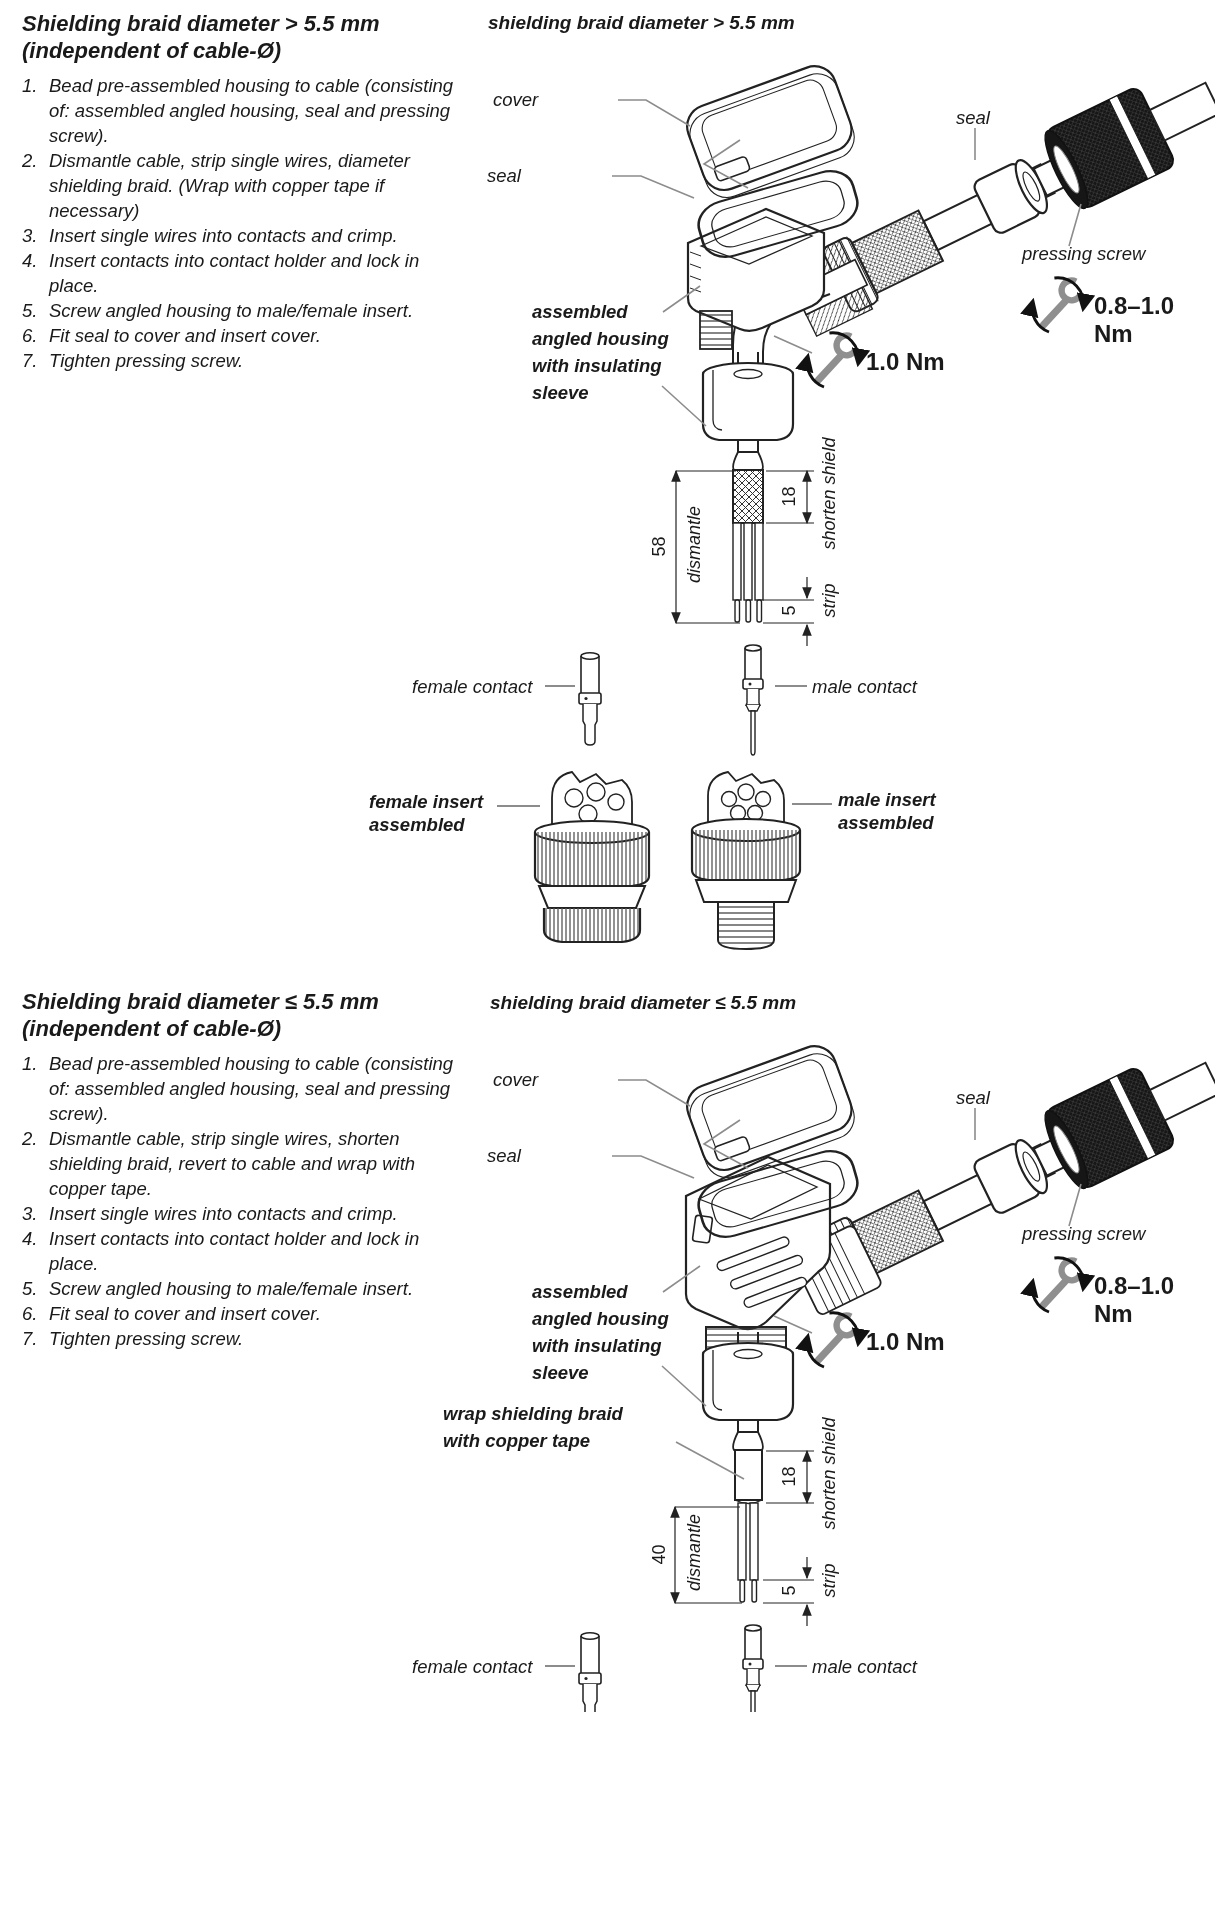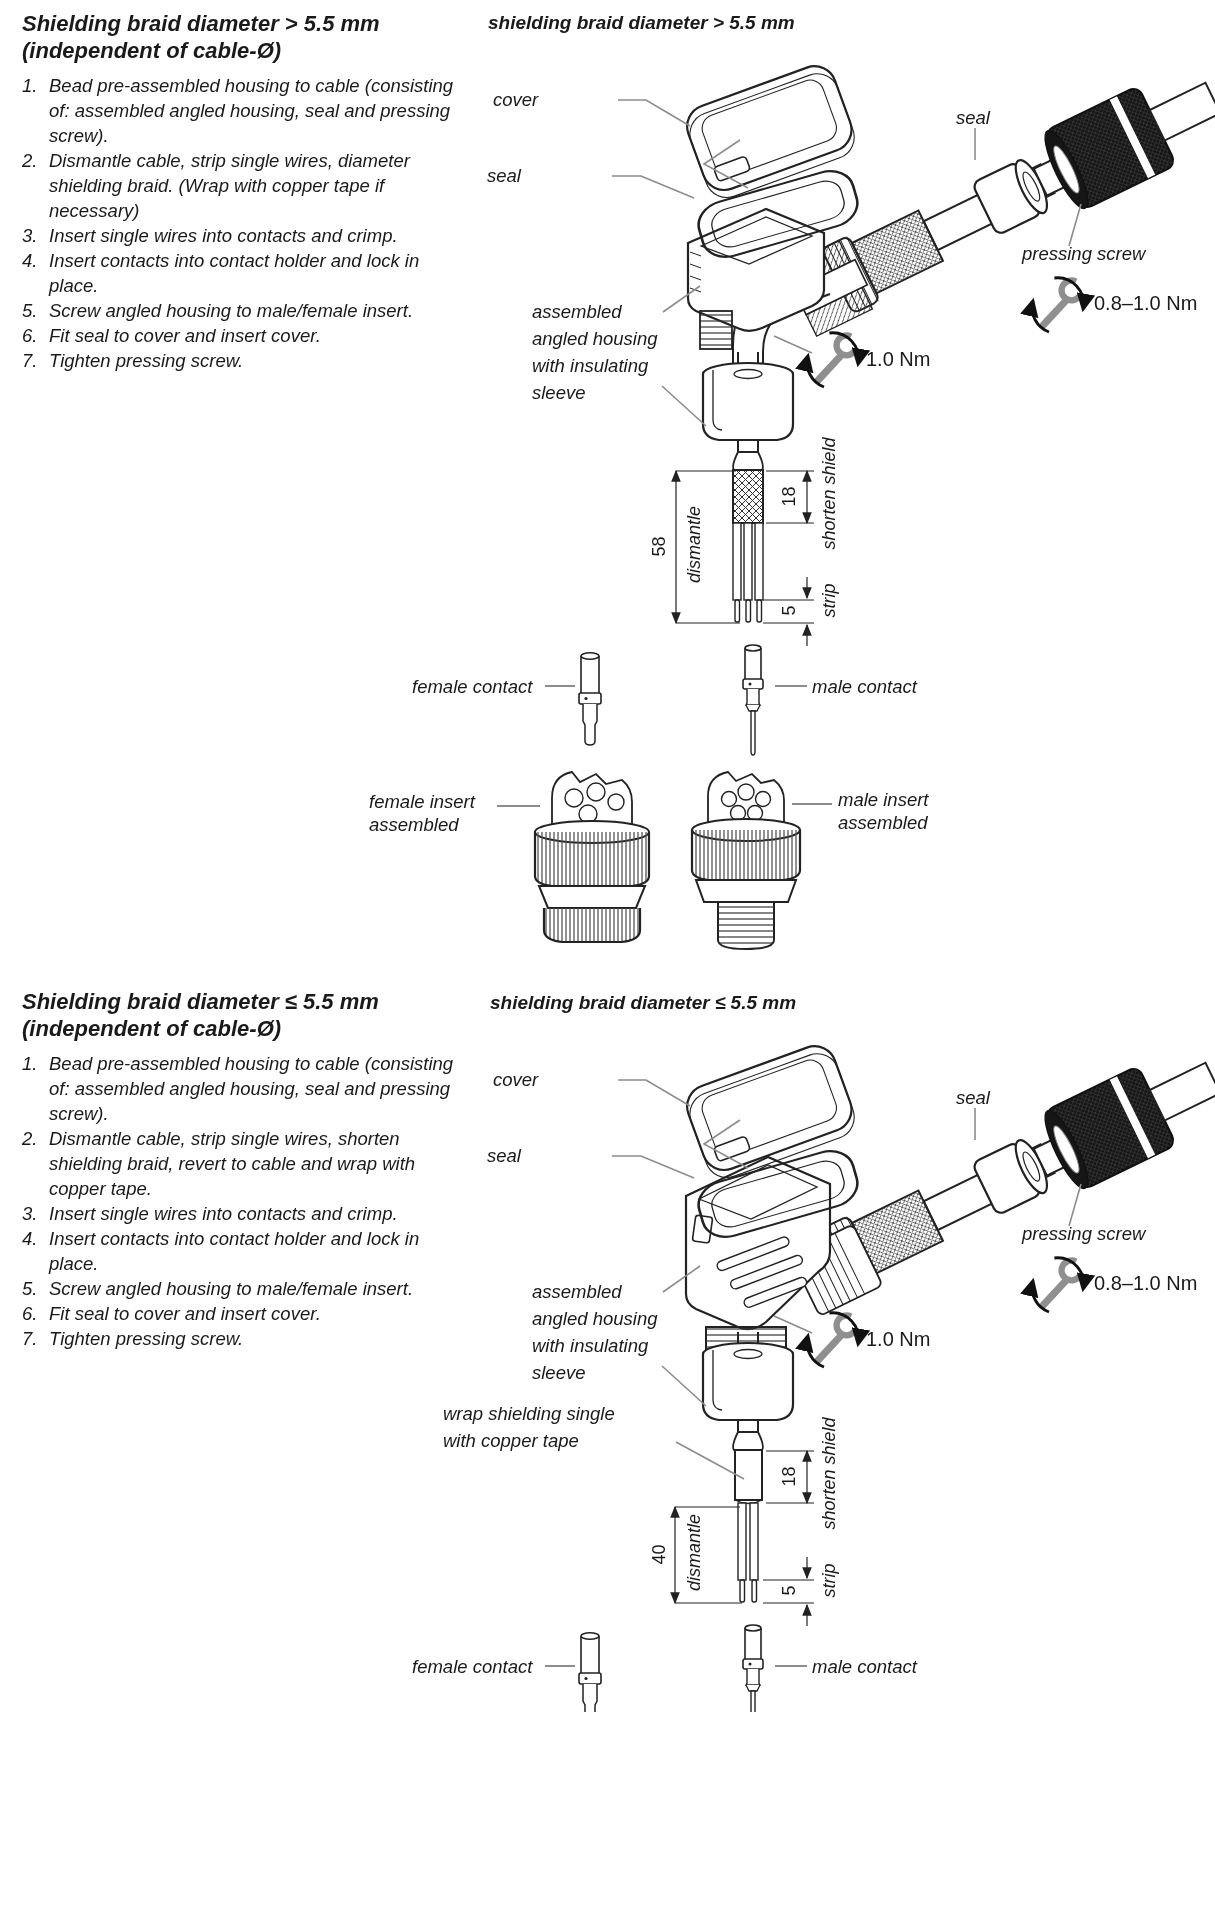--- a/index.html
+++ b/index.html
@@ -7,23 +7,23 @@
         font-family:"Liberation Sans",sans-serif;color:#1a1a1a;}
   svg.art{position:absolute;left:0;top:0;}
   .textblock{position:absolute;left:22px;width:448px;}
   .heading{font-size:22px;font-weight:bold;font-style:italic;line-height:27px;margin-bottom:9px;}
   .steps{display:flex;flex-direction:column;}
   .step{display:flex;font-style:italic;font-size:18.5px;line-height:25px;}
   .step .num{width:27px;flex:0 0 27px;}
   .step .txt{flex:1;}
   .dtitle{position:absolute;font-size:19px;font-weight:bold;font-style:italic;}
   .lbl{position:absolute;font-style:italic;font-size:18.5px;line-height:23px;color:#1a1a1a;}
-  .pre{white-space:pre-line;}
+  .pre{white-space:pre-line;font-weight:bold;}
   .r{}
-  .torque{position:absolute;font-size:20px;font-weight:normal;font-style:normal;}
+  .torque{position:absolute;font-size:24px;font-weight:bold;font-style:normal;}
   .rot{position:absolute;text-align:center;transform:rotate(-90deg);transform-origin:center;}
   .dimv{font-size:18px;font-style:normal;}
   .diml{font-size:18px;font-style:italic;}
 </style>
 </head>
 <body>
 
 <div class="page">
 
 <svg class="art" width="1215" height="1920" viewBox="0 0 1215 1920">
@@ -359,21 +359,21 @@
 <div class="lbl r" style="left:493px;top:1068px;width:122px">cover</div>
 <div class="lbl r" style="left:487px;top:1144px;width:120px">seal</div>
 <div class="lbl" style="left:956px;top:1086px">seal</div>
 <div class="lbl" style="left:1022px;top:1222px">pressing screw</div>
 <div class="torque" style="left:1094px;top:1272px">0.8–1.0 Nm</div>
 <div class="torque" style="left:866px;top:1328px">1.0 Nm</div>
 <div class="lbl pre" style="left:532px;top:1278px;line-height:27px">assembled
 angled housing
 with insulating
 sleeve</div>
-<div class="lbl pre" style="left:443px;top:1400px;line-height:27px">wrap shielding single
+<div class="lbl pre" style="left:443px;top:1400px;line-height:27px">wrap shielding braid
 with copper tape</div>
 <div class="rot dimv" style="left:629px;top:1544px;width:60px">40</div>
 <div class="rot diml" style="left:644px;top:1542px;width:100px">dismantle</div>
 <div class="rot dimv" style="left:759px;top:1466px;width:60px">18</div>
 <div class="rot diml" style="left:764px;top:1463px;width:130px">shorten shield</div>
 <div class="rot dimv" style="left:759px;top:1580px;width:60px">5</div>
 <div class="rot diml" style="left:799px;top:1570px;width:60px">strip</div>
 <div class="lbl r" style="left:412px;top:1655px;width:124px">female contact</div>
 <div class="lbl" style="left:812px;top:1655px">male contact</div>
 <div class="lbl pre r" style="left:369px;top:1770px;width:120px">female insert

